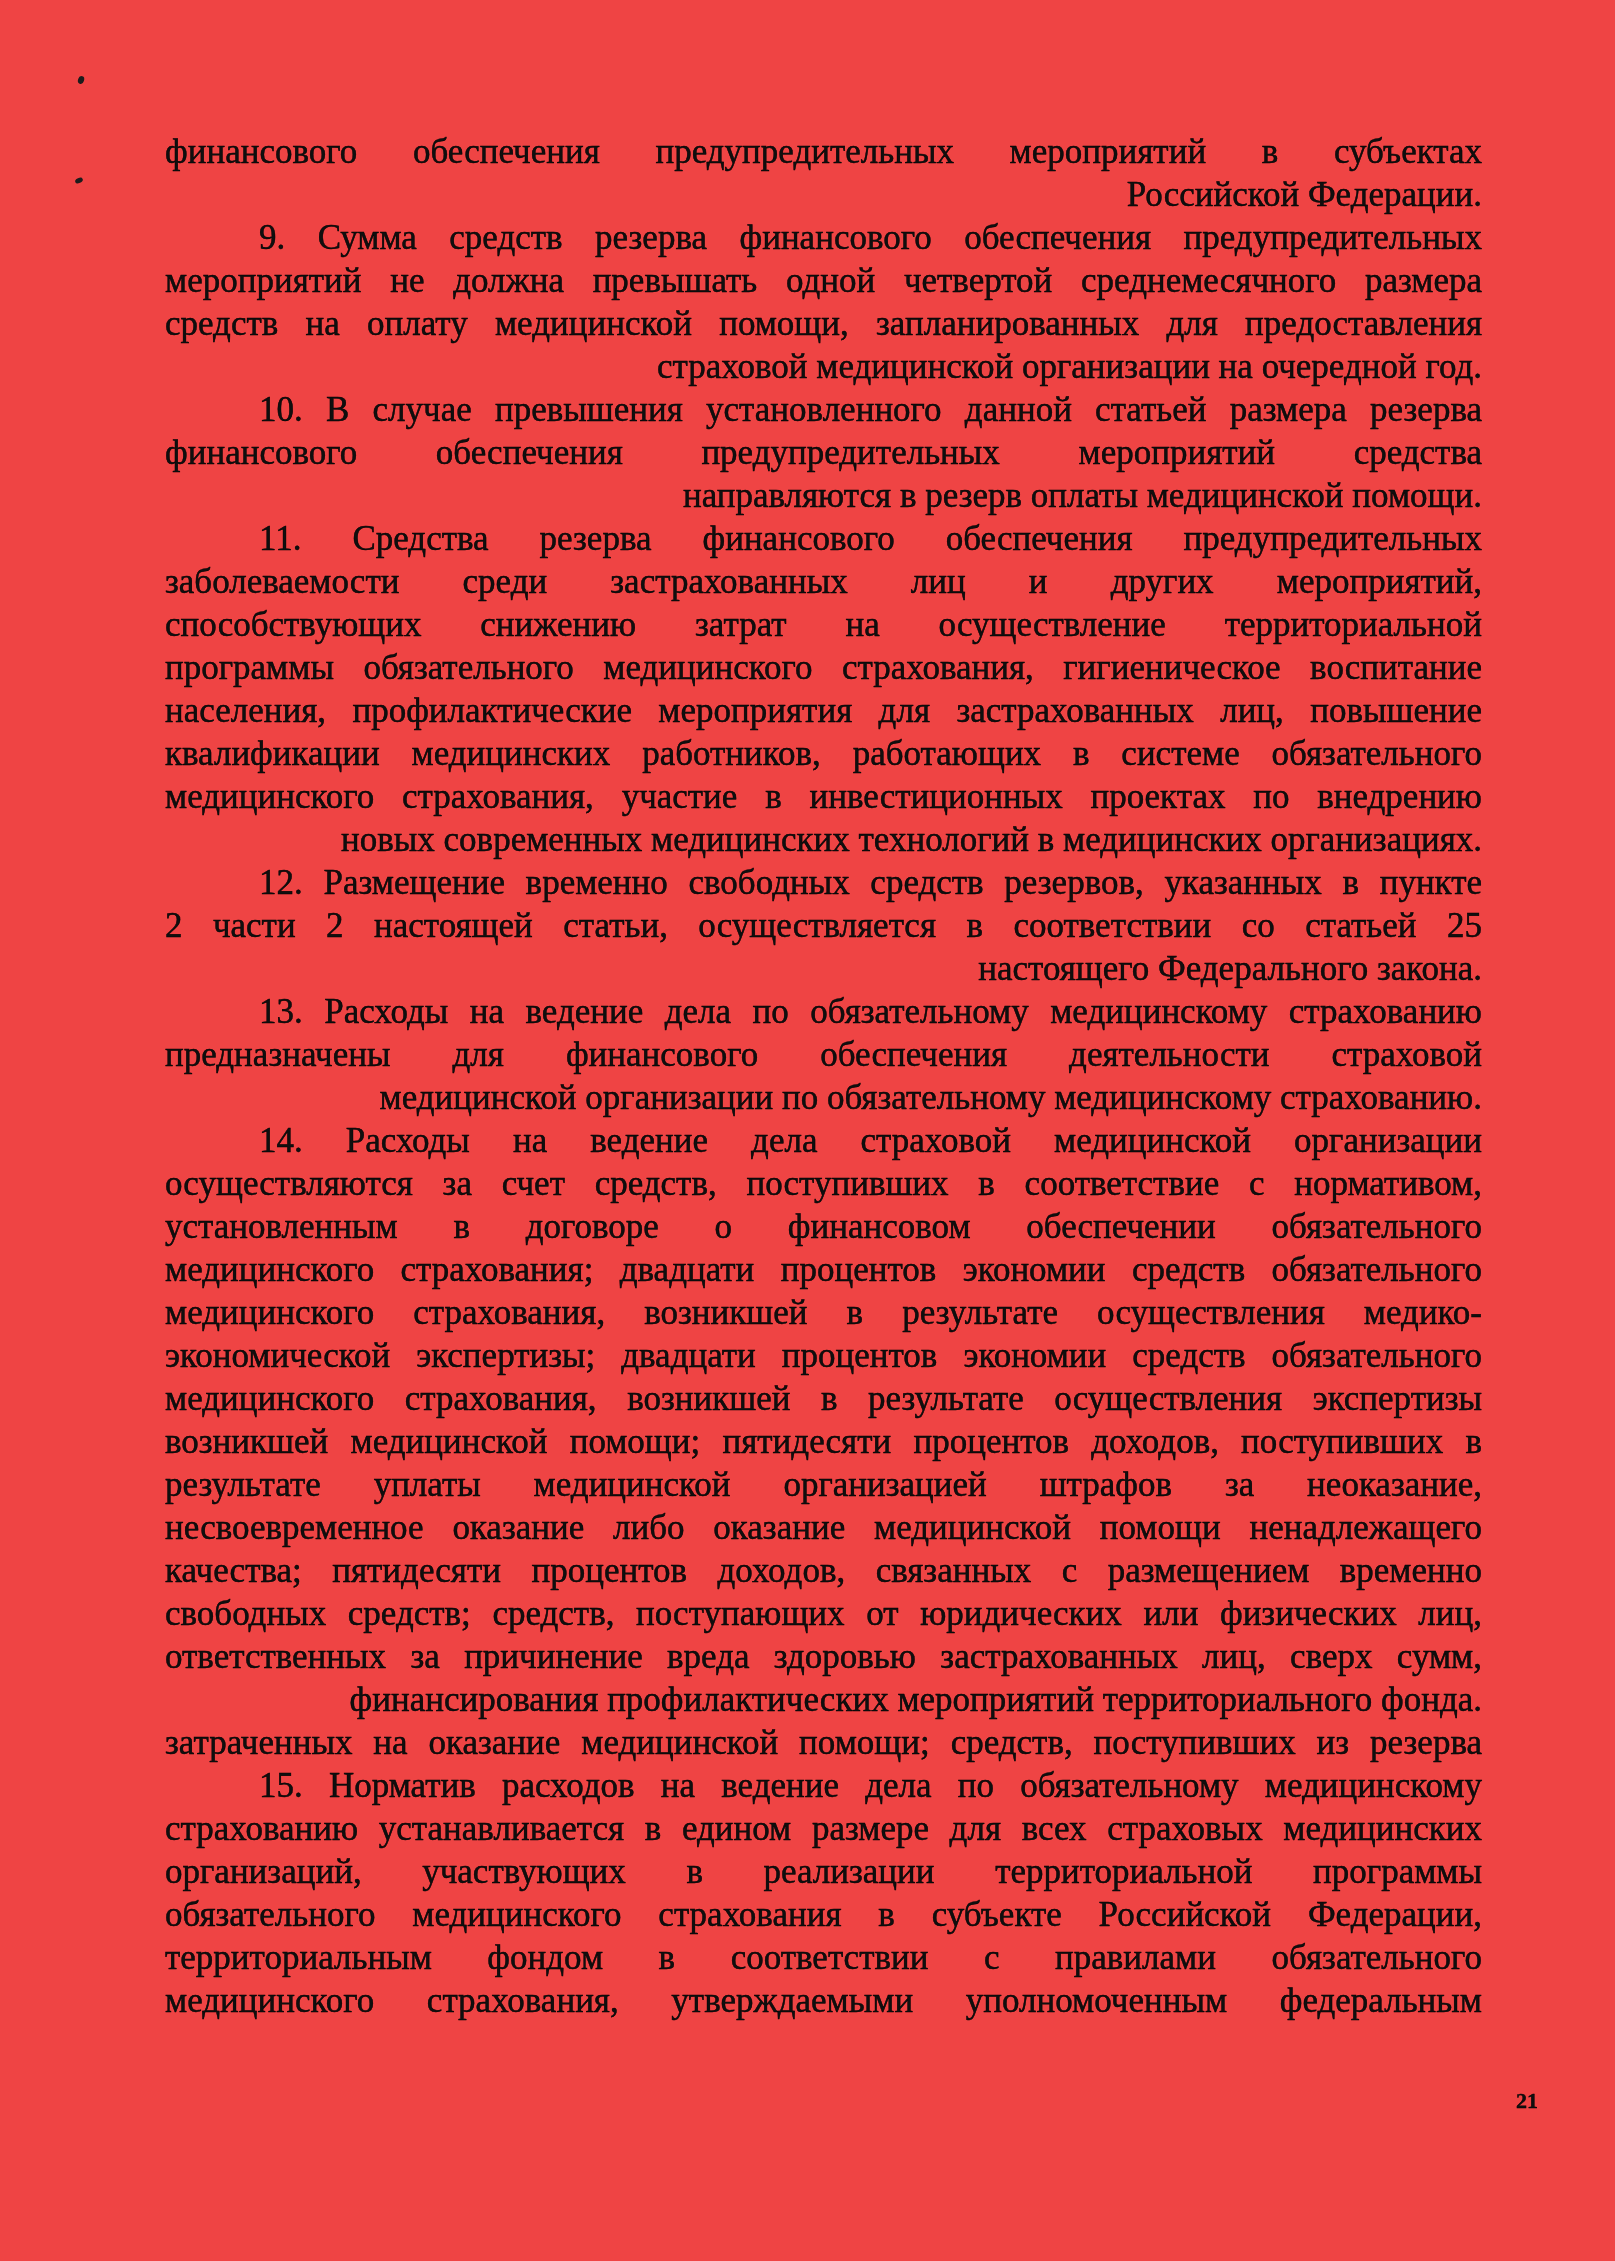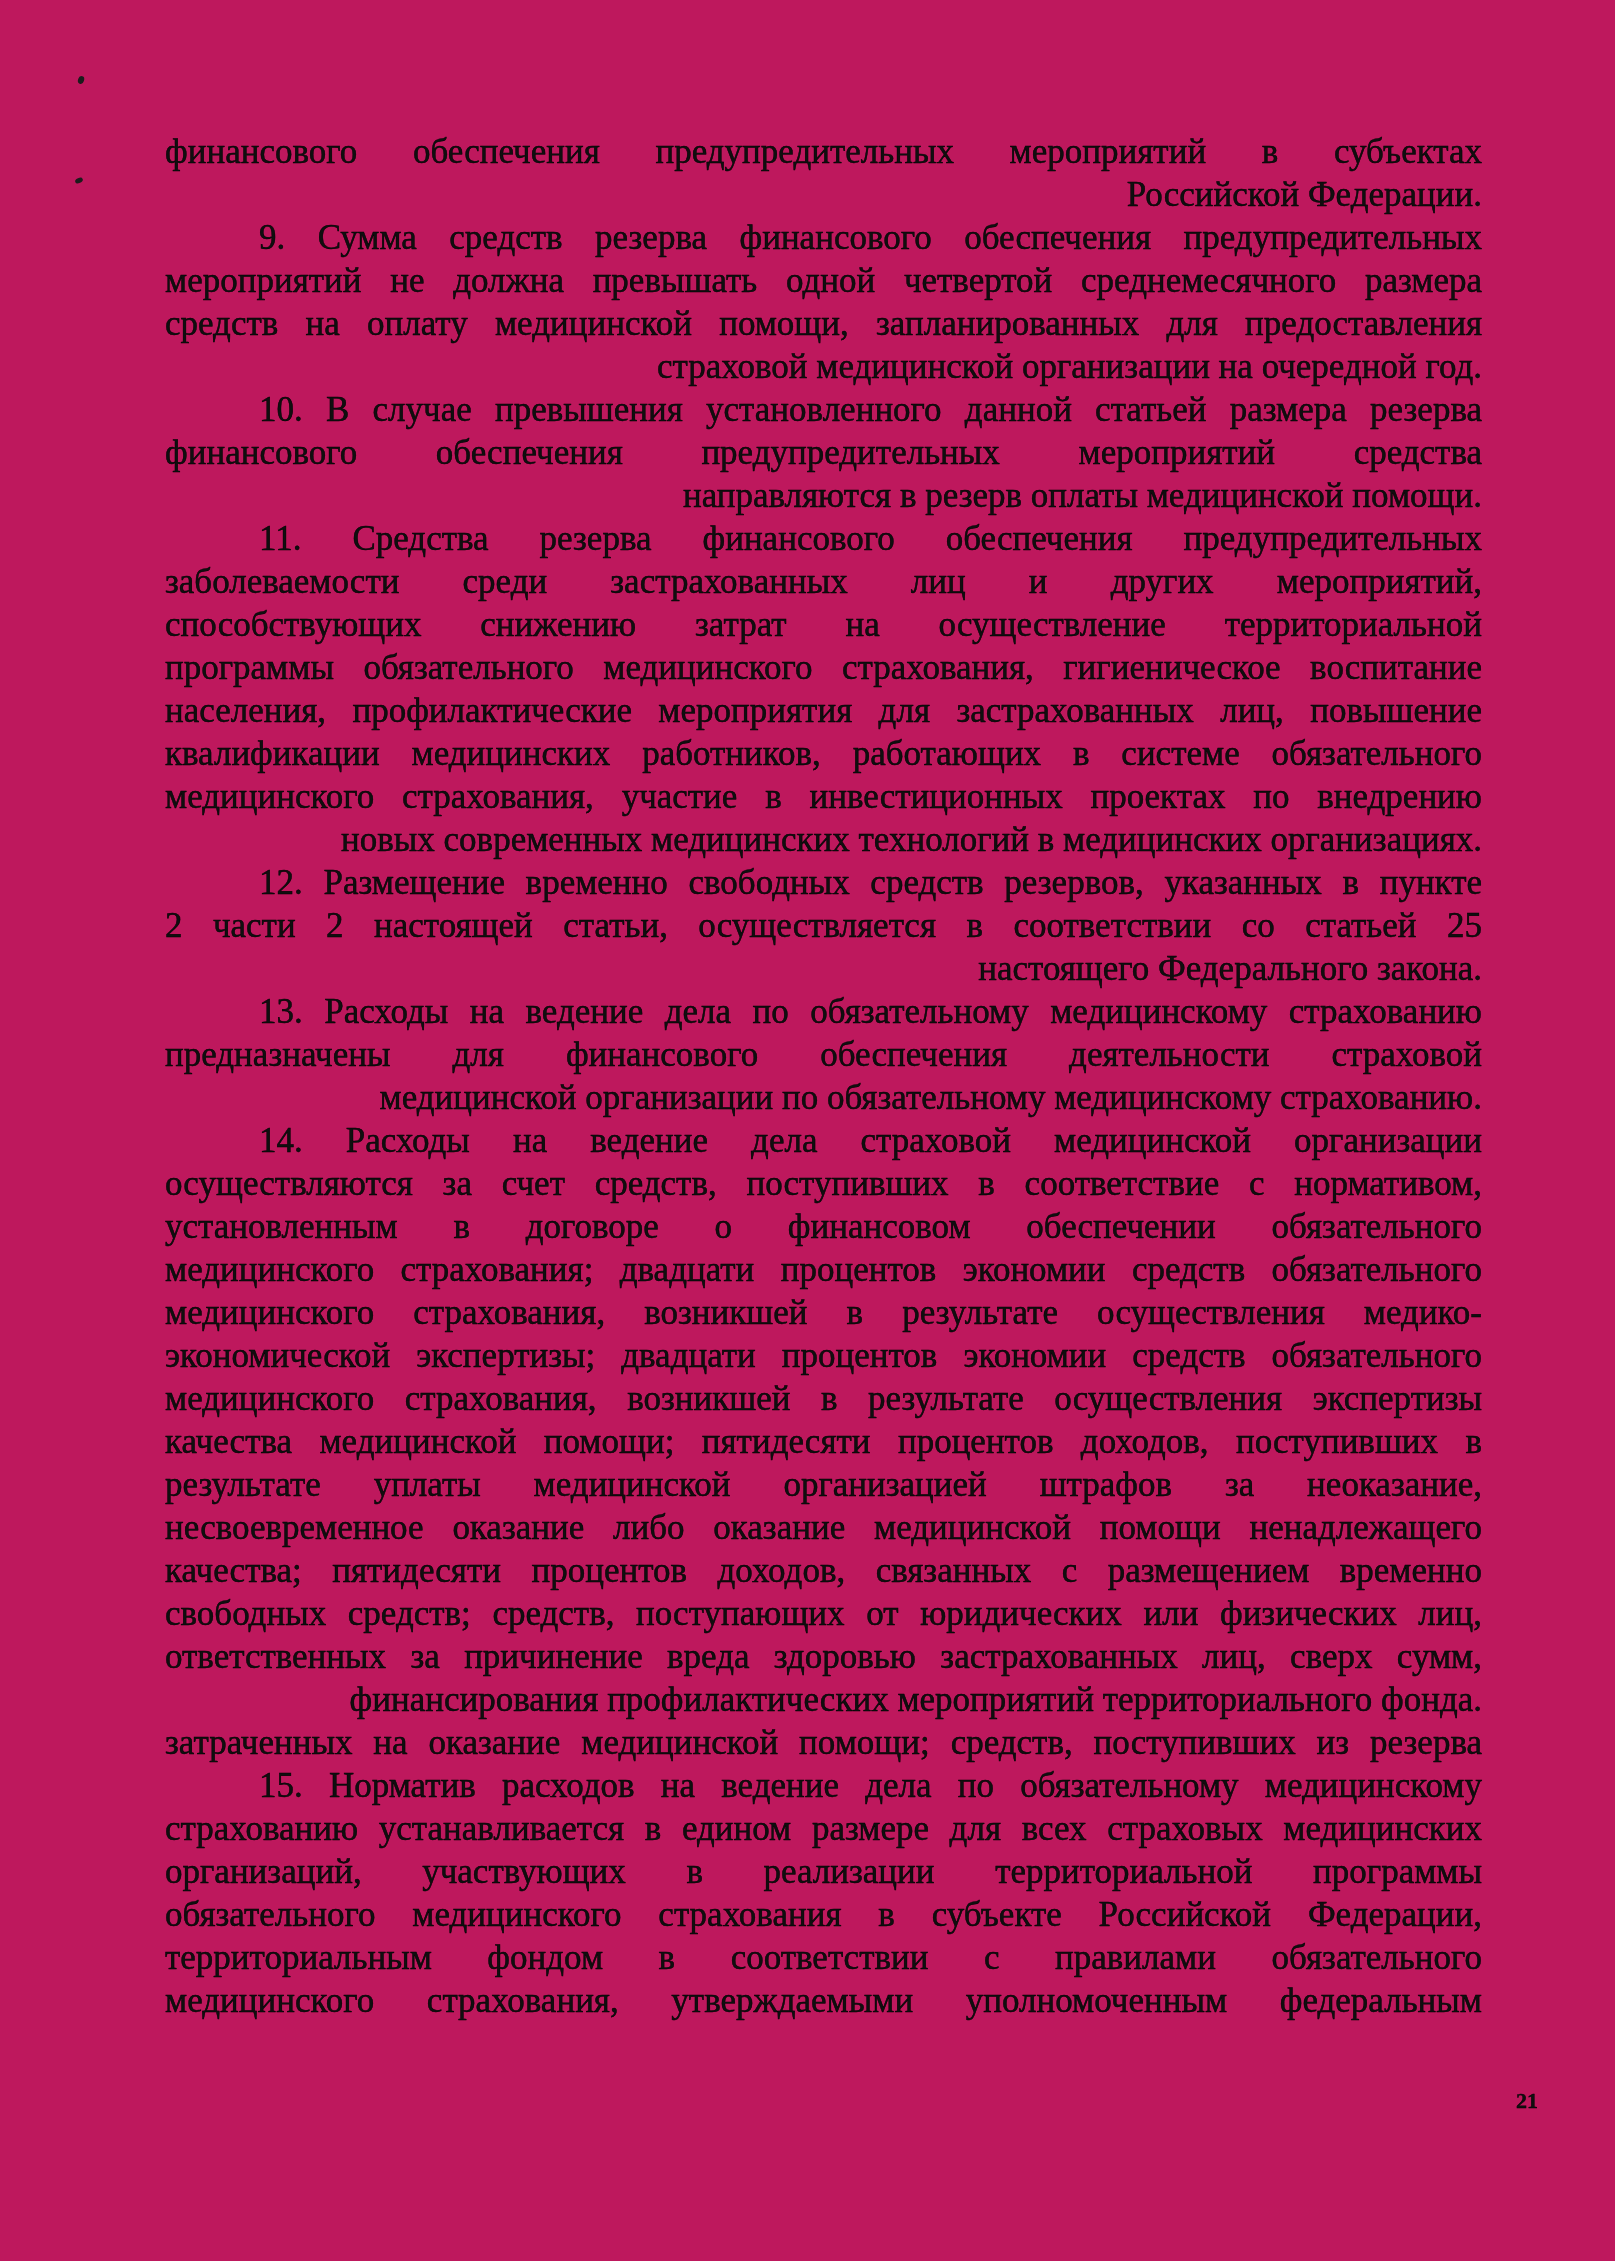--- a/index.html
+++ b/index.html
@@ -8,21 +8,21 @@
     height: 2261px;
     background: #ffffff;
     position: relative;
     overflow: hidden;
     font-family: "Liberation Serif", "DejaVu Serif", serif;
     color: #0f0f0f;
   }
   .page {
     position: absolute;
     inset: 0;
-    background: #be185d;
+    background: #ef4444;
   }
   .text-block {
     position: absolute;
     left: 165px;
     top: 130px;
     width: 1317px;
     font-size: 35px;
     line-height: 43px;
     -webkit-text-stroke: 0.4px #000;
     text-shadow: 0 0 0.6px rgba(0,0,0,0.35);
@@ -100,21 +100,21 @@
         <div class="line no-justify">медицинской организации по обязательному медицинскому страхованию.</div>
       </div>
       <div class="para">
         <div class="line indent">14. Расходы на ведение дела страховой медицинской организации</div>
         <div class="line">осуществляются за счет средств, поступивших в соответствие с нормативом,</div>
         <div class="line">установленным в договоре о финансовом обеспечении обязательного</div>
         <div class="line">медицинского страхования; двадцати процентов экономии средств обязательного</div>
         <div class="line">медицинского страхования, возникшей в результате осуществления медико-</div>
         <div class="line">экономической экспертизы; двадцати процентов экономии средств обязательного</div>
         <div class="line">медицинского страхования, возникшей в результате осуществления экспертизы</div>
-        <div class="line">качества медицинской помощи; пятидесяти процентов доходов, поступивших в</div>
+        <div class="line">возникшей медицинской помощи; пятидесяти процентов доходов, поступивших в</div>
         <div class="line">результате уплаты медицинской организацией штрафов за неоказание,</div>
         <div class="line">несвоевременное оказание либо оказание медицинской помощи ненадлежащего</div>
         <div class="line">качества; пятидесяти процентов доходов, связанных с размещением временно</div>
         <div class="line">свободных средств; средств, поступающих от юридических или физических лиц,</div>
         <div class="line">ответственных за причинение вреда здоровью застрахованных лиц, сверх сумм,</div>
         <div class="line no-justify">финансирования профилактических мероприятий территориального фонда.</div>
         <div class="line">затраченных на оказание медицинской помощи; средств, поступивших из резерва</div>
       </div>
       <div class="para">
         <div class="line indent">15. Норматив расходов на ведение дела по обязательному медицинскому</div>

